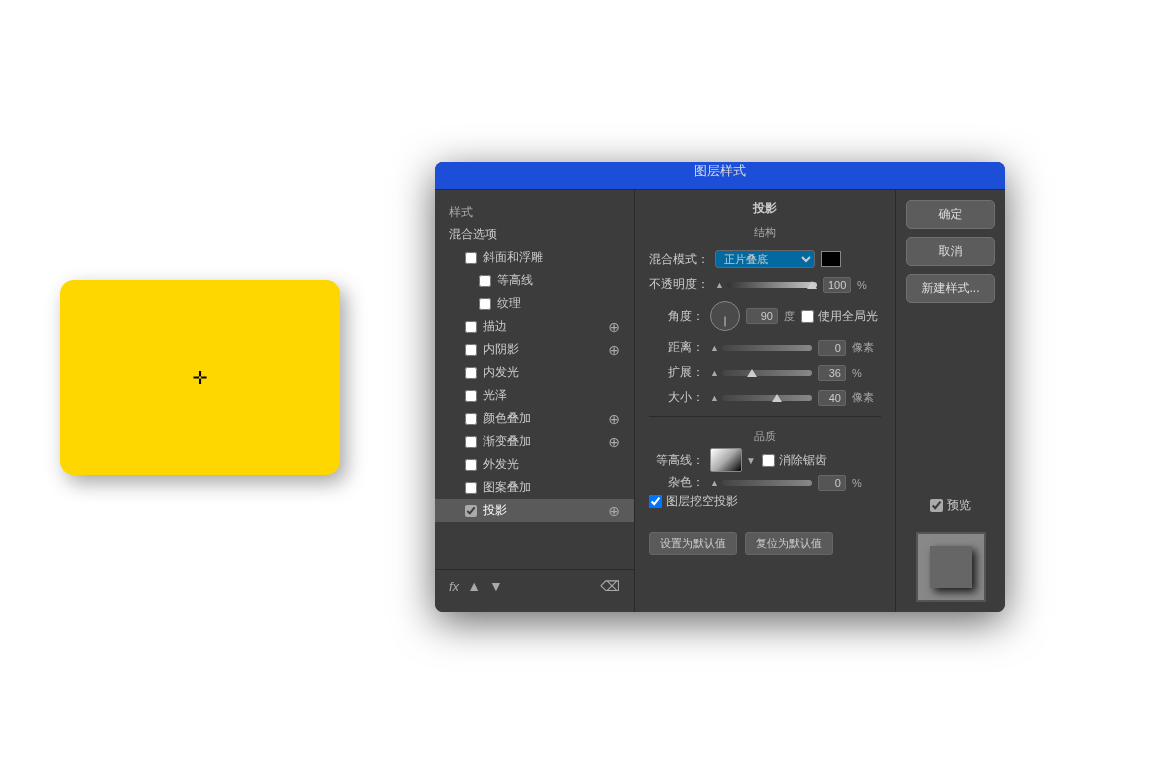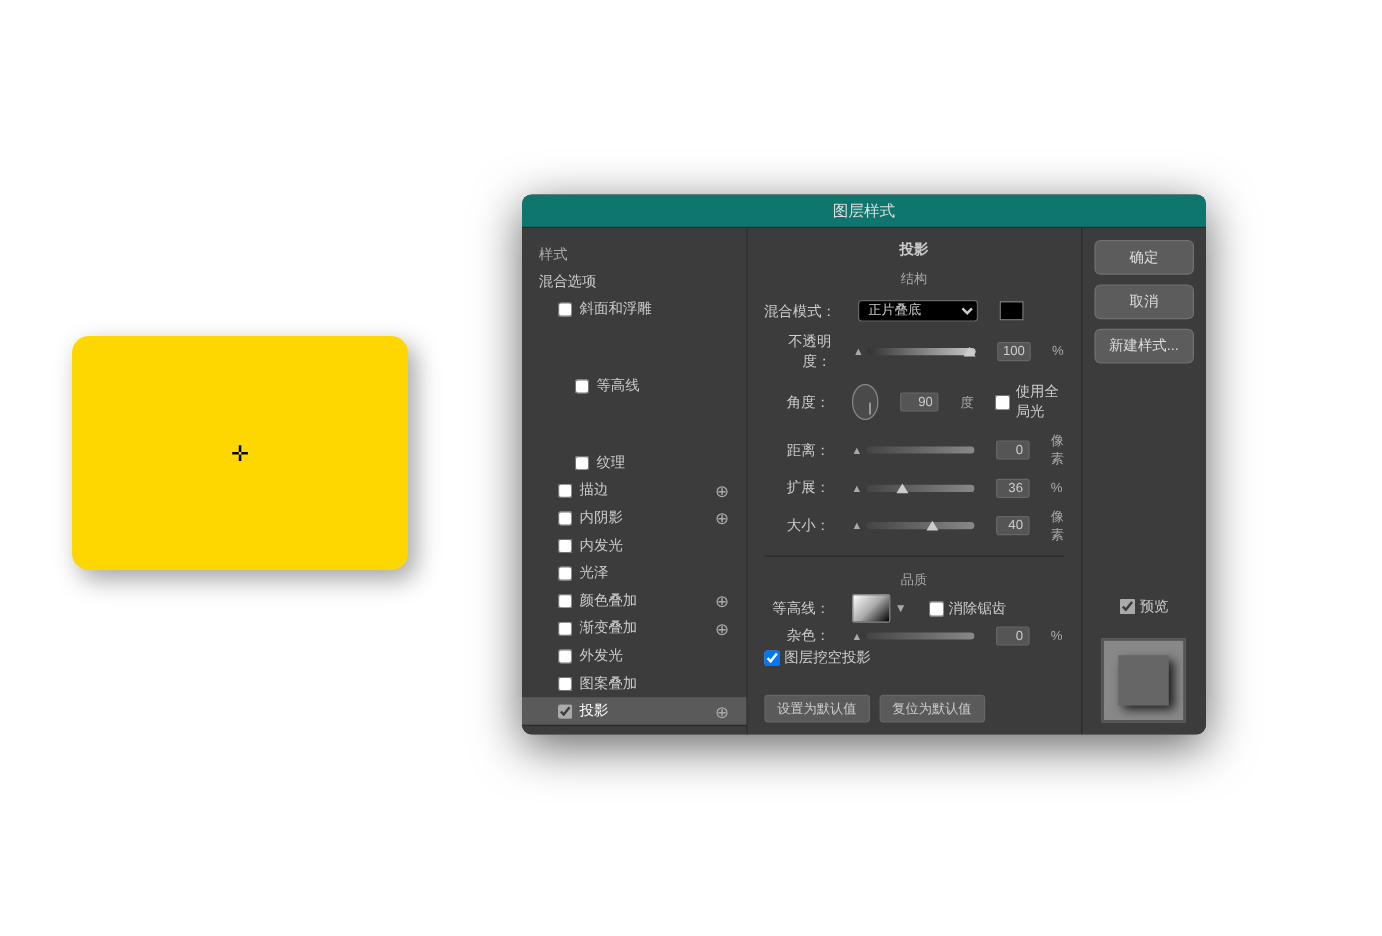--- a/index.html
+++ b/index.html
@@ -42,24 +42,24 @@
       top: 162px;
       width: 570px;
       height: 450px;
       background: #3c3c3c;
       border-radius: 8px;
       box-shadow: 0 10px 40px rgba(0,0,0,0.6);
       overflow: hidden;
     }
 
     .dialog-titlebar {
-      background: #0f766e;
+      background: #1d4ed8;
       height: 28px;
       display: flex;
-      align-items: center;
+      align-items: flex-start;
       justify-content: center;
       border-bottom: 1px solid #2a2a2a;
     }
 
     .dialog-title {
       font-size: 13px;
       color: #dddddd;
       font-weight: 500;
     }
 
@@ -105,21 +105,20 @@
       height: 12px;
       accent-color: #aaaaaa;
     }
 
     .left-item.indent {
       padding-left: 30px;
     }
 
     .left-item.indent2 {
       padding-left: 44px;
-      margin-top: 41px;
     }
 
     .item-add-btn {
       margin-left: auto;
       color: #aaaaaa;
       font-size: 14px;
     }
 
     .left-footer {
       margin-top: auto;
@@ -168,33 +167,33 @@
     .panel-sub-title {
       color: #aaaaaa;
       font-size: 11px;
       text-align: center;
       margin-bottom: 4px;
     }
 
     .form-row {
       display: flex;
       align-items: center;
-      gap: 18px;
+      gap: 6px;
       margin-bottom: 2px;
     }
 
     .form-label {
       color: #cccccc;
       font-size: 12px;
       min-width: 55px;
       text-align: right;
     }
 
     .blend-select {
-      background: #000000;
+      background: #0369a1;
       border: 1px solid #666666;
       color: #cccccc;
       font-size: 11px;
       padding: 1px 4px;
       border-radius: 3px;
       width: 100px;
     }
 
     .color-swatch {
       width: 20px;

